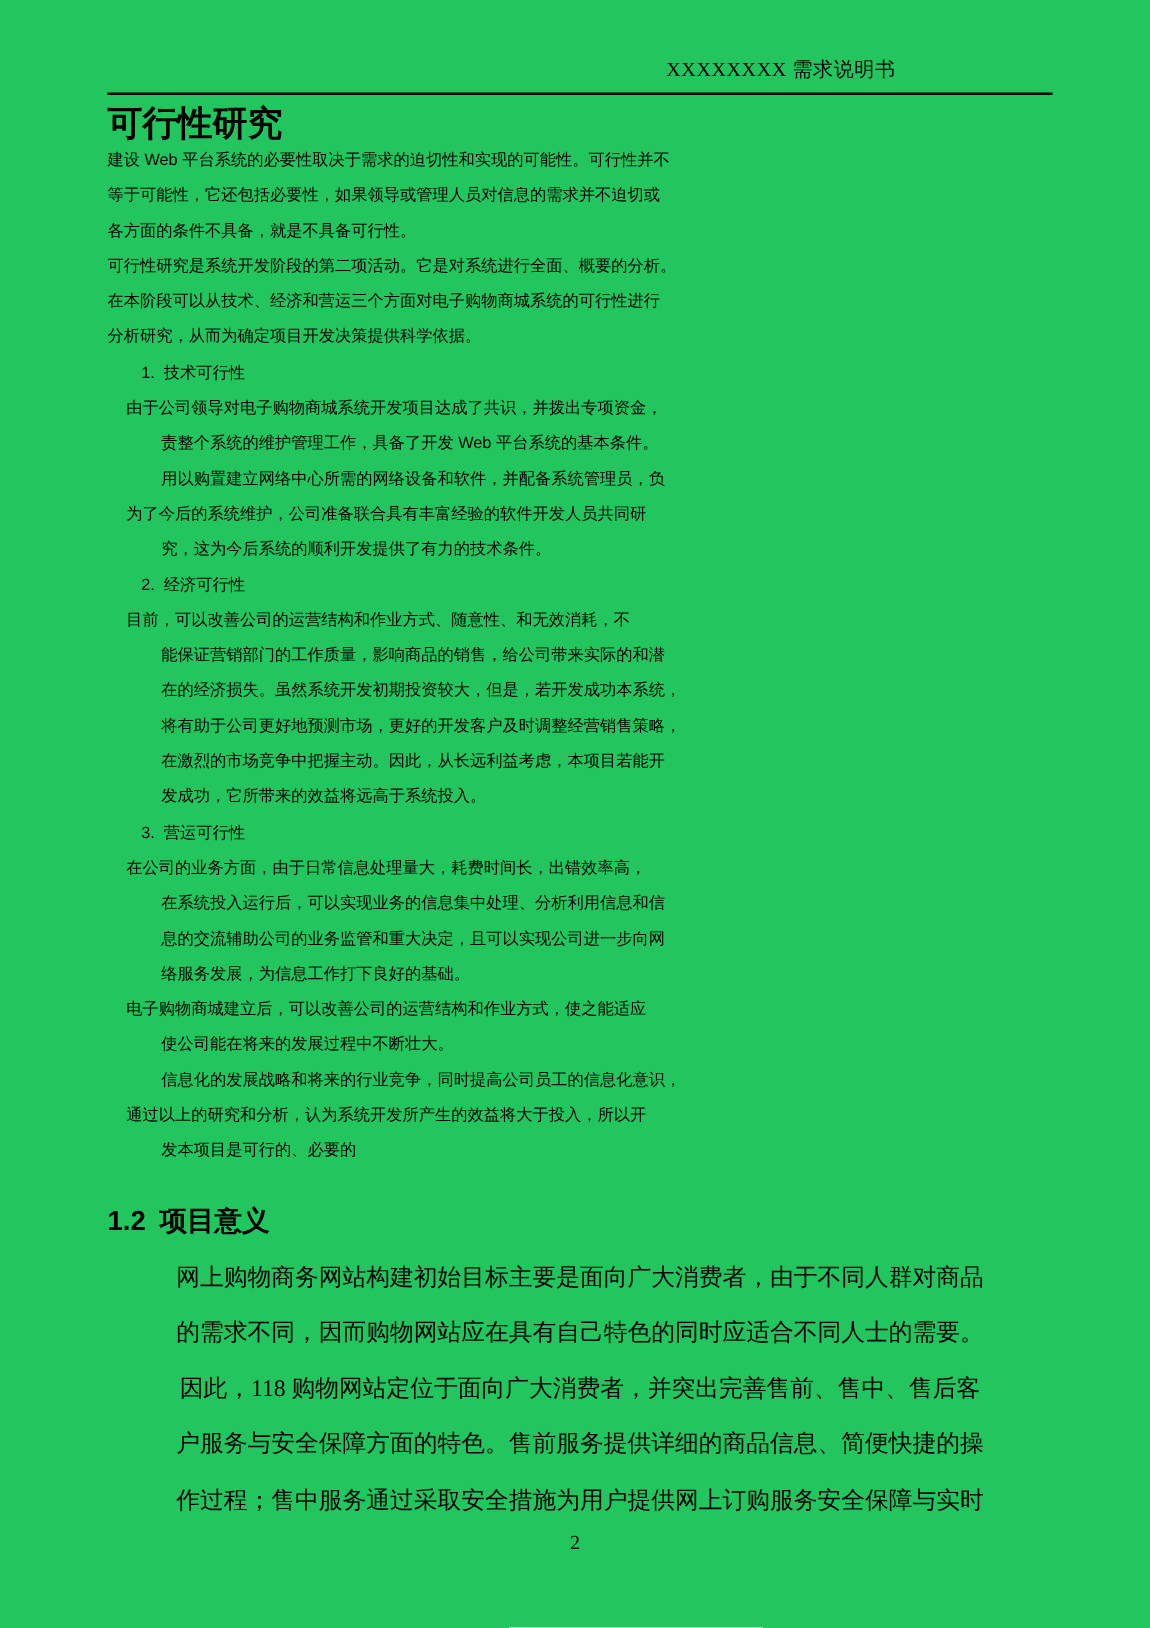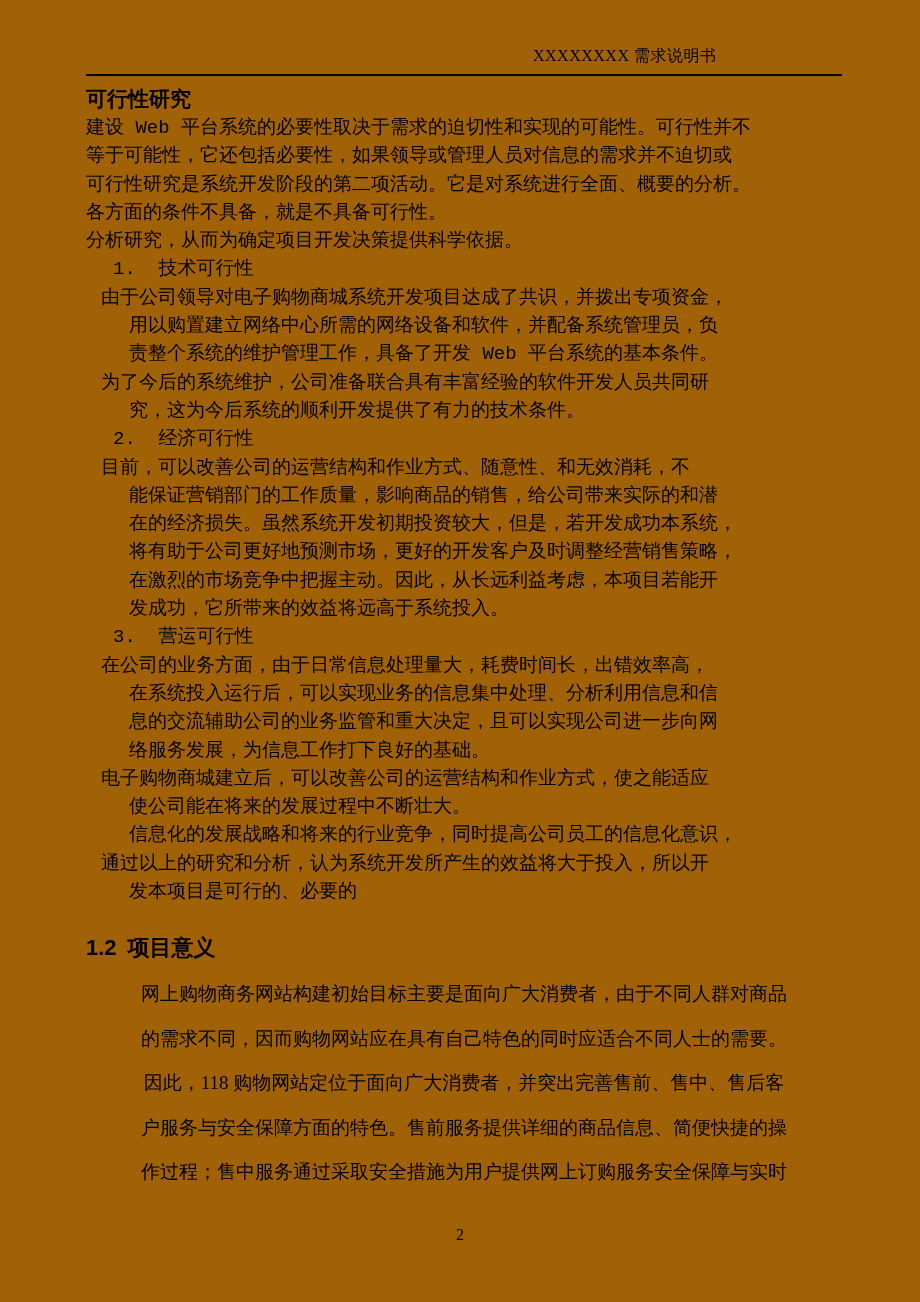--- a/index.html
+++ b/index.html
@@ -1,20 +1,20 @@
 <!DOCTYPE html>
 <html><head>
 <meta charset="utf-8">
 <style>
   html, body { margin: 0; padding: 0; background: #ffffff; }
   .page {
     position: relative;
     width: 920px;
     height: 1302px;
-    background: #a16207;
+    background: #22c55e;
     color: #000000;
     overflow: hidden;
     font-family: "Liberation Serif", serif;
   }
   .page-header-text {
     position: absolute;
     left: 533px;
     top: 46px;
     font-family: "Liberation Serif", serif;
     font-size: 16px;
@@ -32,27 +32,27 @@
   .doc-main {
     position: absolute;
     left: 86px;
     top: 84px;
     width: 756px;
   }
   .doc-title {
     margin: 0;
     font-family: "Liberation Sans", sans-serif;
     font-weight: bold;
-    font-size: 21px;
+    font-size: 28px;
     line-height: 30px;
     color: #000000;
   }
   .sec-a .ln {
-    font-family: Liberation Mono, monospace;
-    font-size: 19px;
+    font-family: Liberation Sans, sans-serif;
+    font-size: 13px;
     line-height: 28.3px;
     white-space: pre-wrap;
     color: #000000;
   }
   .ln.ind-none  { padding-left: 0; }
   .ln.ind-list  { padding-left: 27px; }
   .ln.ind-first { padding-left: 15px; }
   .ln.ind-cont  { padding-left: 43px; }
   .sub-heading {
     margin-top: 27px;
@@ -91,27 +91,28 @@
 
   <div class="page-header-rule"></div>
 
   <div class="doc-main">
 
     <h1 class="doc-title">可行性研究</h1>
 
     <div class="sec-a" id="section-feasibility">
         <div class="ln ind-none">建设 Web 平台系统的必要性取决于需求的迫切性和实现的可能性。可行性并不</div>
         <div class="ln ind-none">等于可能性，它还包括必要性，如果领导或管理人员对信息的需求并不迫切或</div>
+        <div class="ln ind-none">各方面的条件不具备，就是不具备可行性。</div>
         <div class="ln ind-none">可行性研究是系统开发阶段的第二项活动。它是对系统进行全面、概要的分析。</div>
-        <div class="ln ind-none">各方面的条件不具备，就是不具备可行性。</div>
+        <div class="ln ind-none">在本阶段可以从技术、经济和营运三个方面对电子购物商城系统的可行性进行</div>
         <div class="ln ind-none">分析研究，从而为确定项目开发决策提供科学依据。</div>
         <div class="ln ind-list">1.  技术可行性</div>
         <div class="ln ind-first">由于公司领导对电子购物商城系统开发项目达成了共识，并拨出专项资金，</div>
+        <div class="ln ind-cont">责整个系统的维护管理工作，具备了开发 Web 平台系统的基本条件。</div>
         <div class="ln ind-cont">用以购置建立网络中心所需的网络设备和软件，并配备系统管理员，负</div>
-        <div class="ln ind-cont">责整个系统的维护管理工作，具备了开发 Web 平台系统的基本条件。</div>
         <div class="ln ind-first">为了今后的系统维护，公司准备联合具有丰富经验的软件开发人员共同研</div>
         <div class="ln ind-cont">究，这为今后系统的顺利开发提供了有力的技术条件。</div>
         <div class="ln ind-list">2.  经济可行性</div>
         <div class="ln ind-first">目前，可以改善公司的运营结构和作业方式、随意性、和无效消耗，不</div>
         <div class="ln ind-cont">能保证营销部门的工作质量，影响商品的销售，给公司带来实际的和潜</div>
         <div class="ln ind-cont">在的经济损失。虽然系统开发初期投资较大，但是，若开发成功本系统，</div>
         <div class="ln ind-cont">将有助于公司更好地预测市场，更好的开发客户及时调整经营销售策略，</div>
         <div class="ln ind-cont">在激烈的市场竞争中把握主动。因此，从长远利益考虑，本项目若能开</div>
         <div class="ln ind-cont">发成功，它所带来的效益将远高于系统投入。</div>
         <div class="ln ind-list">3.  营运可行性</div>

